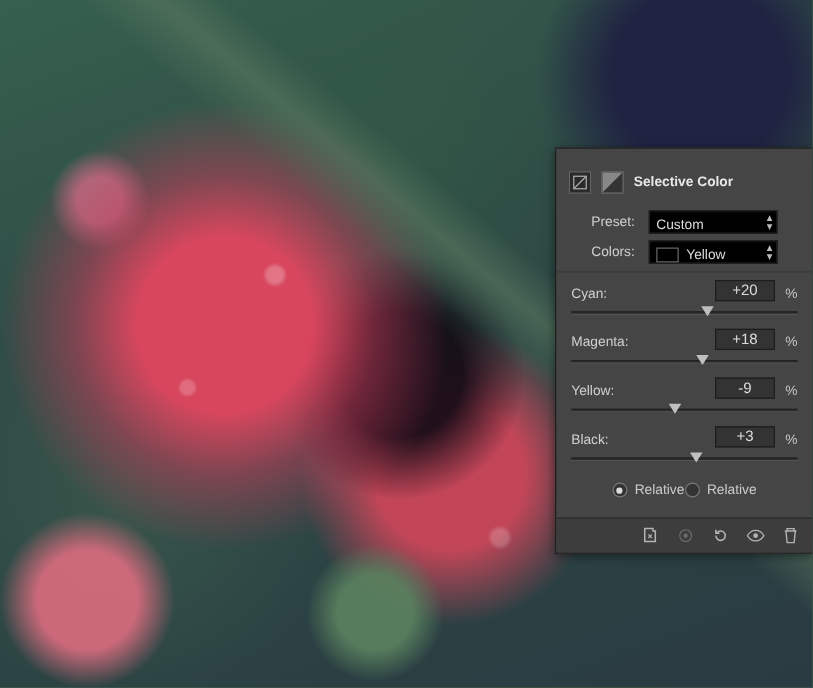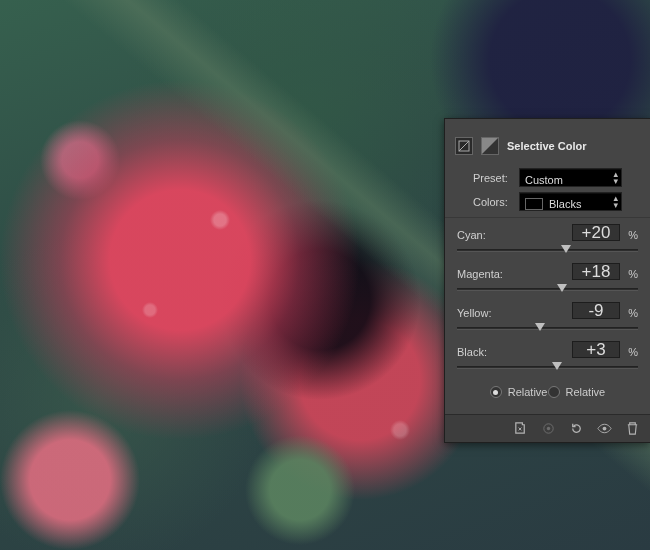--- a/index.html
+++ b/index.html
@@ -59,21 +59,21 @@
   .select{
     flex:1; height:19px; background:#000000; border:1px solid #222;
     color:#ddd; display:flex; align-items:flex-end; padding:0 5px; position:relative;
     box-shadow: inset 0 1px 0 rgba(255,255,255,0.05);
   }
   .select .swatch{width:18px;height:12px;background:#000;border:1px solid #666;margin-right:6px}
   .select .arrw{position:absolute;right:4px;top:2px;font-size:9px;color:#bbb;line-height:7px;letter-spacing:-1px}
   .sep{height:1px;background:#383838;margin:6px -12px}
   .srow{margin:6px 0 2px;display:flex;align-items:flex-end}
   .srow .nm{flex:1;color:#d0d0d0}
-  .valbox{width:48px;height:17px;background:#333;border:1px solid #1d1d1d;color:#ddd;text-align:center;line-height:15px;font-size:17px}
+  .valbox{width:48px;height:17px;background:#333;border:1px solid #1d1d1d;color:#ddd;text-align:center;line-height:15px;font-size:12px}
   .pct{width:18px;text-align:right;color:#c8c8c8}
   .slider{position:relative;height:14px;margin:0 0 2px}
   .track{position:absolute;left:0;right:0;top:6px;height:3px;background:#2d2d2d;border-top:1px solid #222;border-bottom:1px solid #555}
   .thumb{position:absolute;top:2px;width:0;height:0;border-left:5px solid transparent;border-right:5px solid transparent;border-top:8px solid #bfbfbf;transform:translateX(-5px)}
   .radios{display:flex;justify-content:center;padding:10px 0 6px}
   .radio{display:flex;align-items:center;gap:6px;cursor:pointer}
   .rcircle{width:12px;height:12px;border-radius:50%;background:#333;border:1px solid #777;display:flex;align-items:center;justify-content:center}
   .rcircle.on::after{content:"";width:5px;height:5px;background:#ddd;border-radius:50%}
   .footer{
     height:28px;border-top:1px solid #2a2a2a;background:#3d3d3d;
@@ -106,21 +106,21 @@
       <div class="lbl">Preset:</div>
       <div class="select">
         <span>Custom</span>
         <span class="arrw">▴<br>▾</span>
       </div>
     </div>
     <div class="row">
       <div class="lbl">Colors:</div>
       <div class="select">
         <span class="swatch"></span>
-        <span>Blacks</span>
+        <span>Yellow</span>
         <span class="arrw">▴<br>▾</span>
       </div>
     </div>
 
     <div class="sep"></div>
 
     <div id="sliders">
         <div>
           <div class="srow">
             <span class="nm">Cyan:</span>

